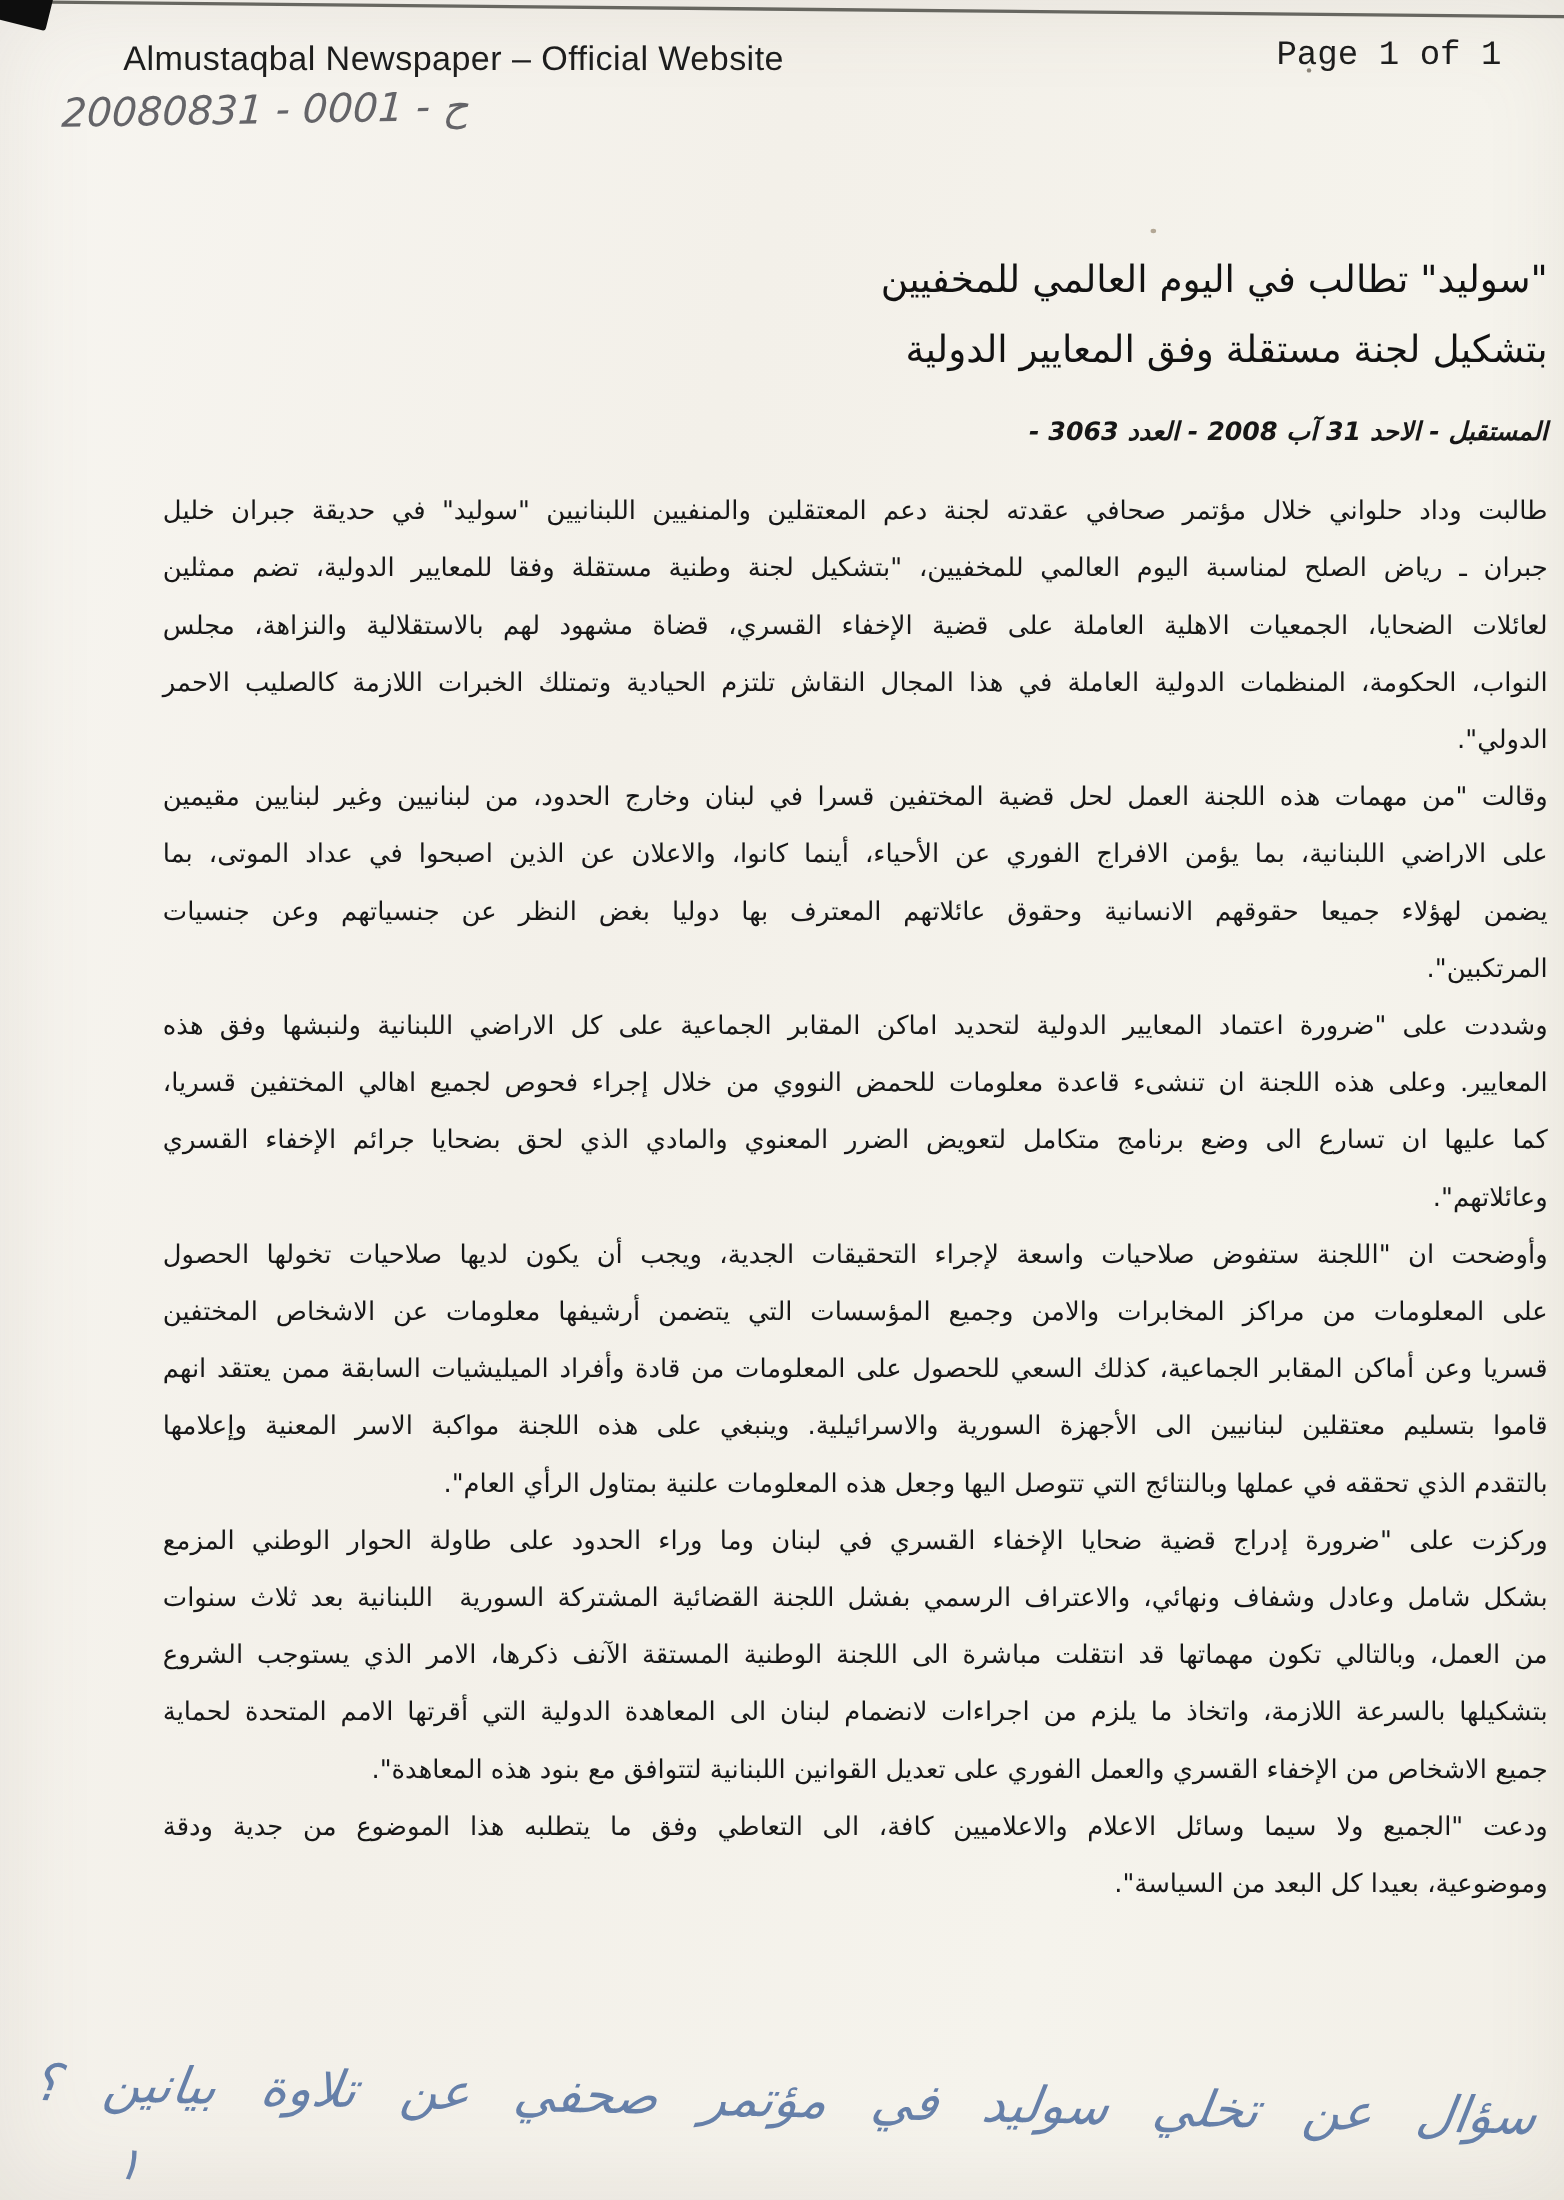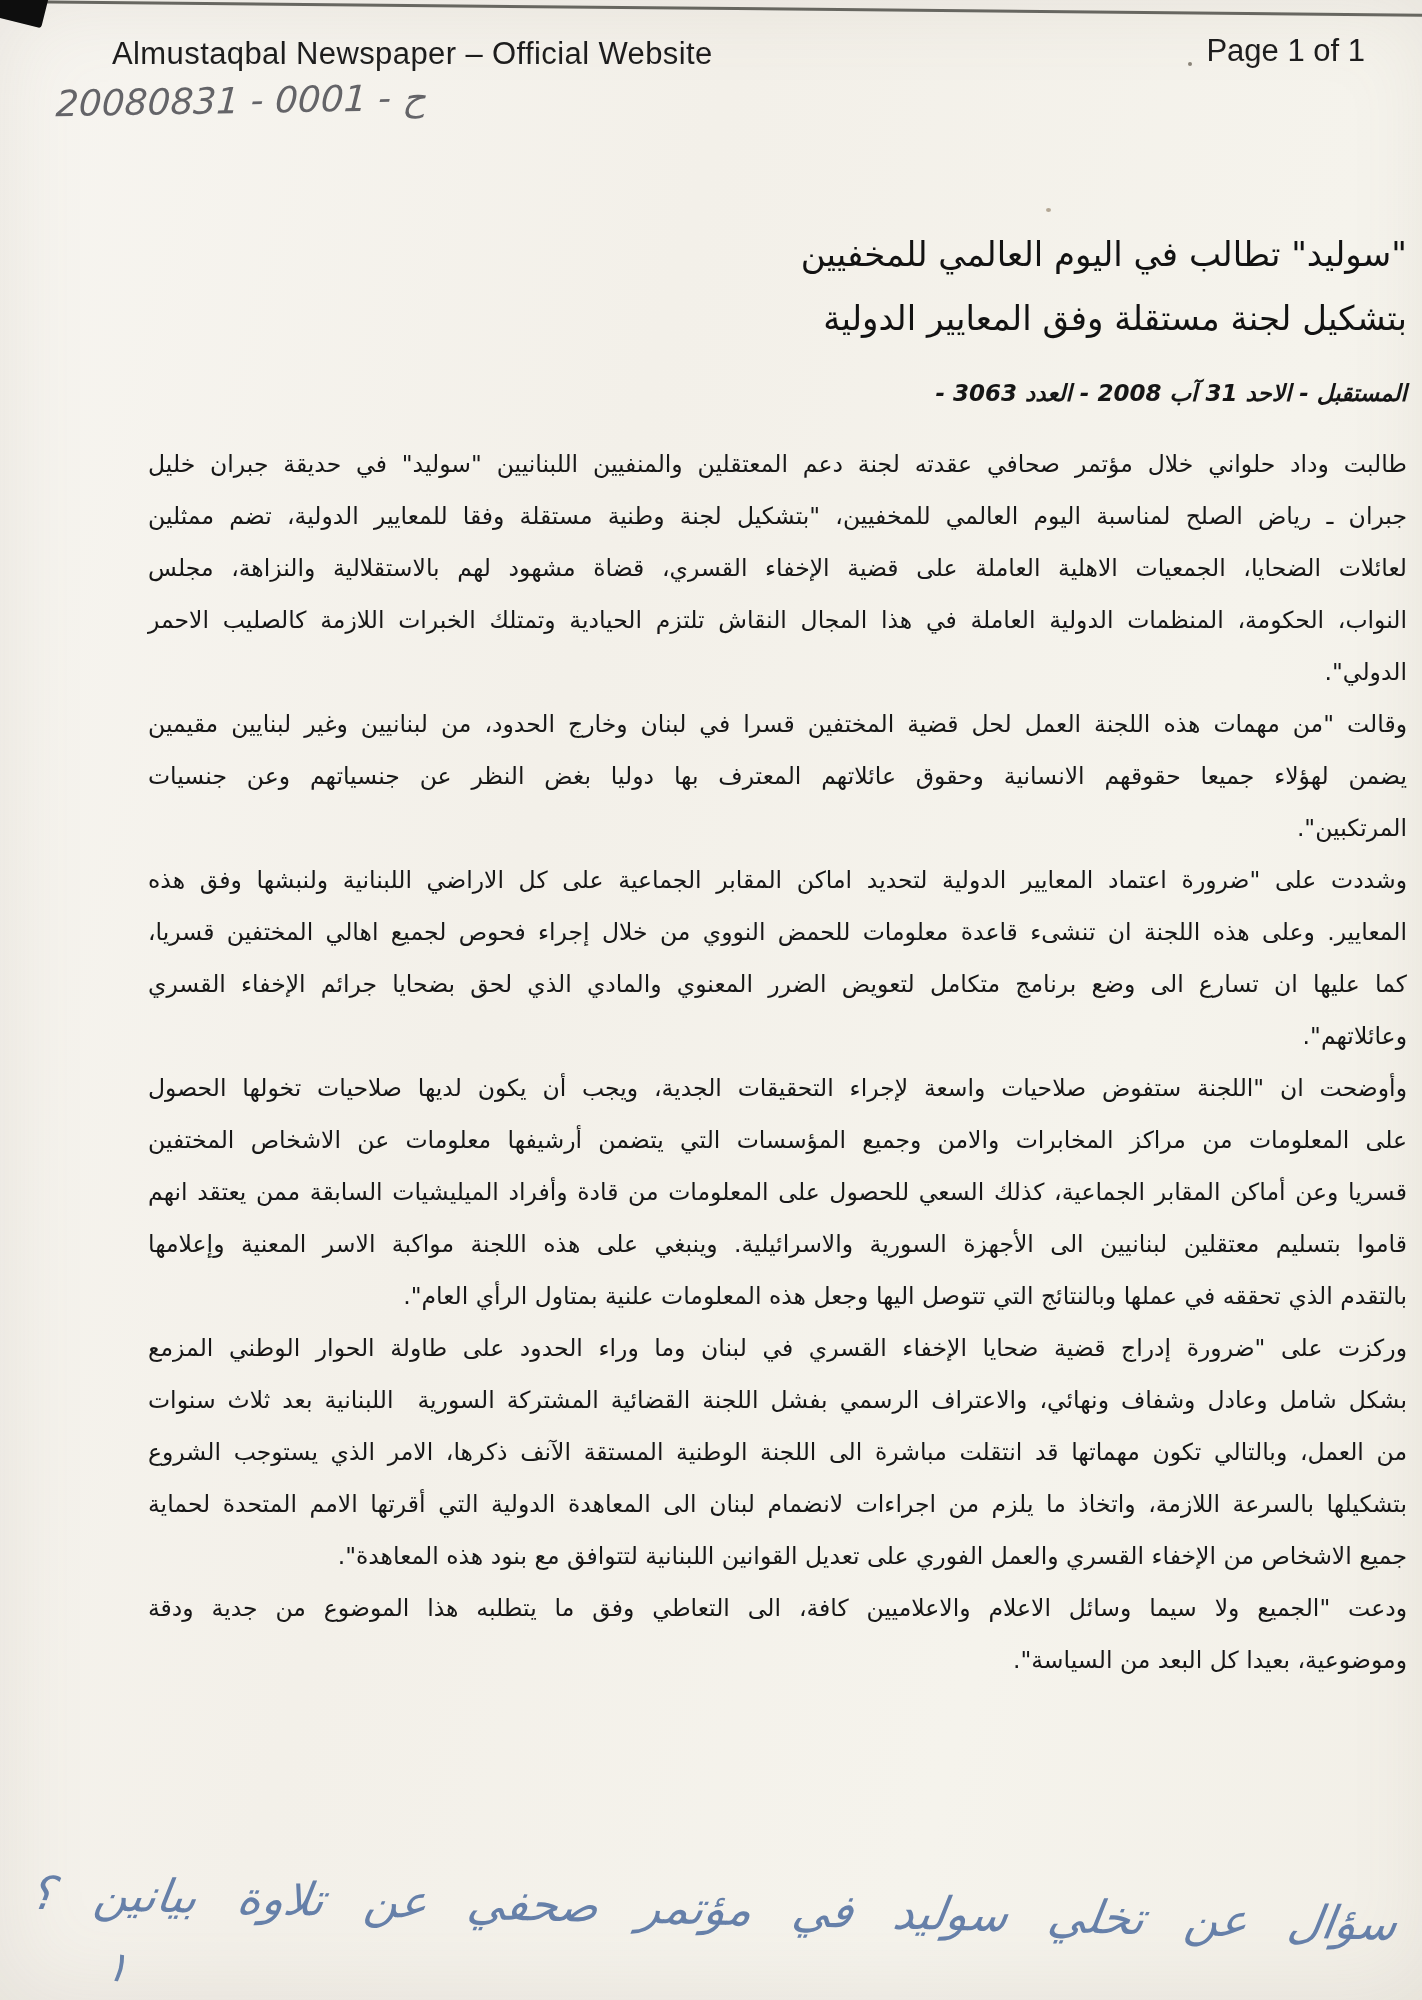--- a/index.html
+++ b/index.html
@@ -27,21 +27,21 @@
   .edge-right{position:absolute;top:0;right:2px;width:2px;height:100%;background:#d8d2c4;opacity:.7;}
 
   
   .site-title{
     position:absolute;top:36px;left:112px;
     font-family:"Liberation Sans",sans-serif;
     font-size:31px;color:#1d1d1d;letter-spacing:.4px;white-space:nowrap;
   }
   .page-indicator{
     position:absolute;top:33px;right:72px;
-    font-family:Liberation Sans, sans-serif;
+    font-family:Liberation Mono, monospace;
     font-size:31px;color:#1d1d1d;white-space:nowrap;
   }
   
   .hand-ref{
     position:absolute;top:80px;left:56px;
     font-family:"DejaVu Sans",sans-serif;font-style:italic;
     font-size:36px;color:#55555a;letter-spacing:4px;
     transform:rotate(-1deg) skewX(-4deg);white-space:nowrap;opacity:.9;
   }
 
@@ -106,20 +106,21 @@
   <div class="article-body">
       <div class="para">
         <div class="line">طالبت وداد حلواني خلال مؤتمر صحافي عقدته لجنة دعم المعتقلين والمنفيين اللبنانيين "سوليد" في حديقة جبران خليل</div>
         <div class="line">جبران ـ رياض الصلح لمناسبة اليوم العالمي للمخفيين، "بتشكيل لجنة وطنية مستقلة وفقا للمعايير الدولية، تضم ممثلين</div>
         <div class="line">لعائلات الضحايا، الجمعيات الاهلية العاملة على قضية الإخفاء القسري، قضاة مشهود لهم بالاستقلالية والنزاهة، مجلس</div>
         <div class="line">النواب، الحكومة، المنظمات الدولية العاملة في هذا المجال النقاش تلتزم الحيادية وتمتلك الخبرات اللازمة كالصليب الاحمر</div>
         <div class="line">الدولي".</div>
       </div>
       <div class="para">
         <div class="line">وقالت "من مهمات هذه اللجنة العمل لحل قضية المختفين قسرا في لبنان وخارج الحدود، من لبنانيين وغير لبنايين مقيمين</div>
+        <div class="line">على الاراضي اللبنانية، بما يؤمن الافراج الفوري عن الأحياء، أينما كانوا، والاعلان عن الذين اصبحوا في عداد الموتى، بما</div>
         <div class="line">يضمن لهؤلاء جميعا حقوقهم الانسانية وحقوق عائلاتهم المعترف بها دوليا بغض النظر عن جنسياتهم وعن جنسيات</div>
         <div class="line">المرتكبين".</div>
       </div>
       <div class="para">
         <div class="line">وشددت على "ضرورة اعتماد المعايير الدولية لتحديد اماكن المقابر الجماعية على كل الاراضي اللبنانية ولنبشها وفق هذه</div>
         <div class="line">المعايير. وعلى هذه اللجنة ان تنشىء قاعدة معلومات للحمض النووي من خلال إجراء فحوص لجميع اهالي المختفين قسريا،</div>
         <div class="line">كما عليها ان تسارع الى وضع برنامج متكامل لتعويض الضرر المعنوي والمادي الذي لحق بضحايا جرائم الإخفاء القسري</div>
         <div class="line">وعائلاتهم".</div>
       </div>
       <div class="para">

